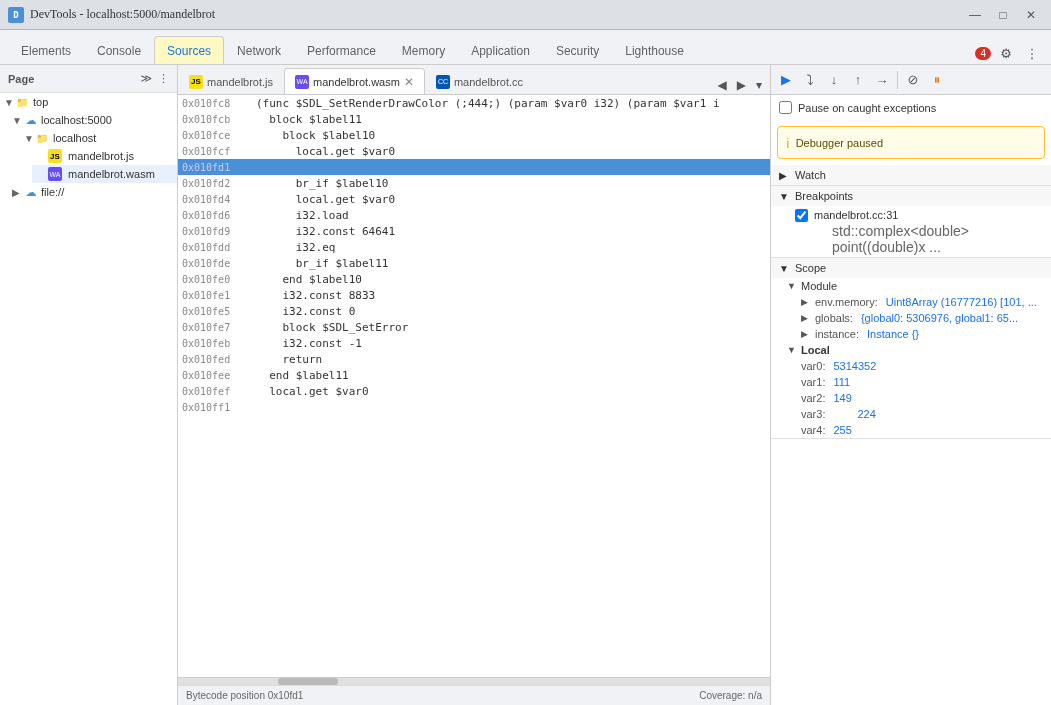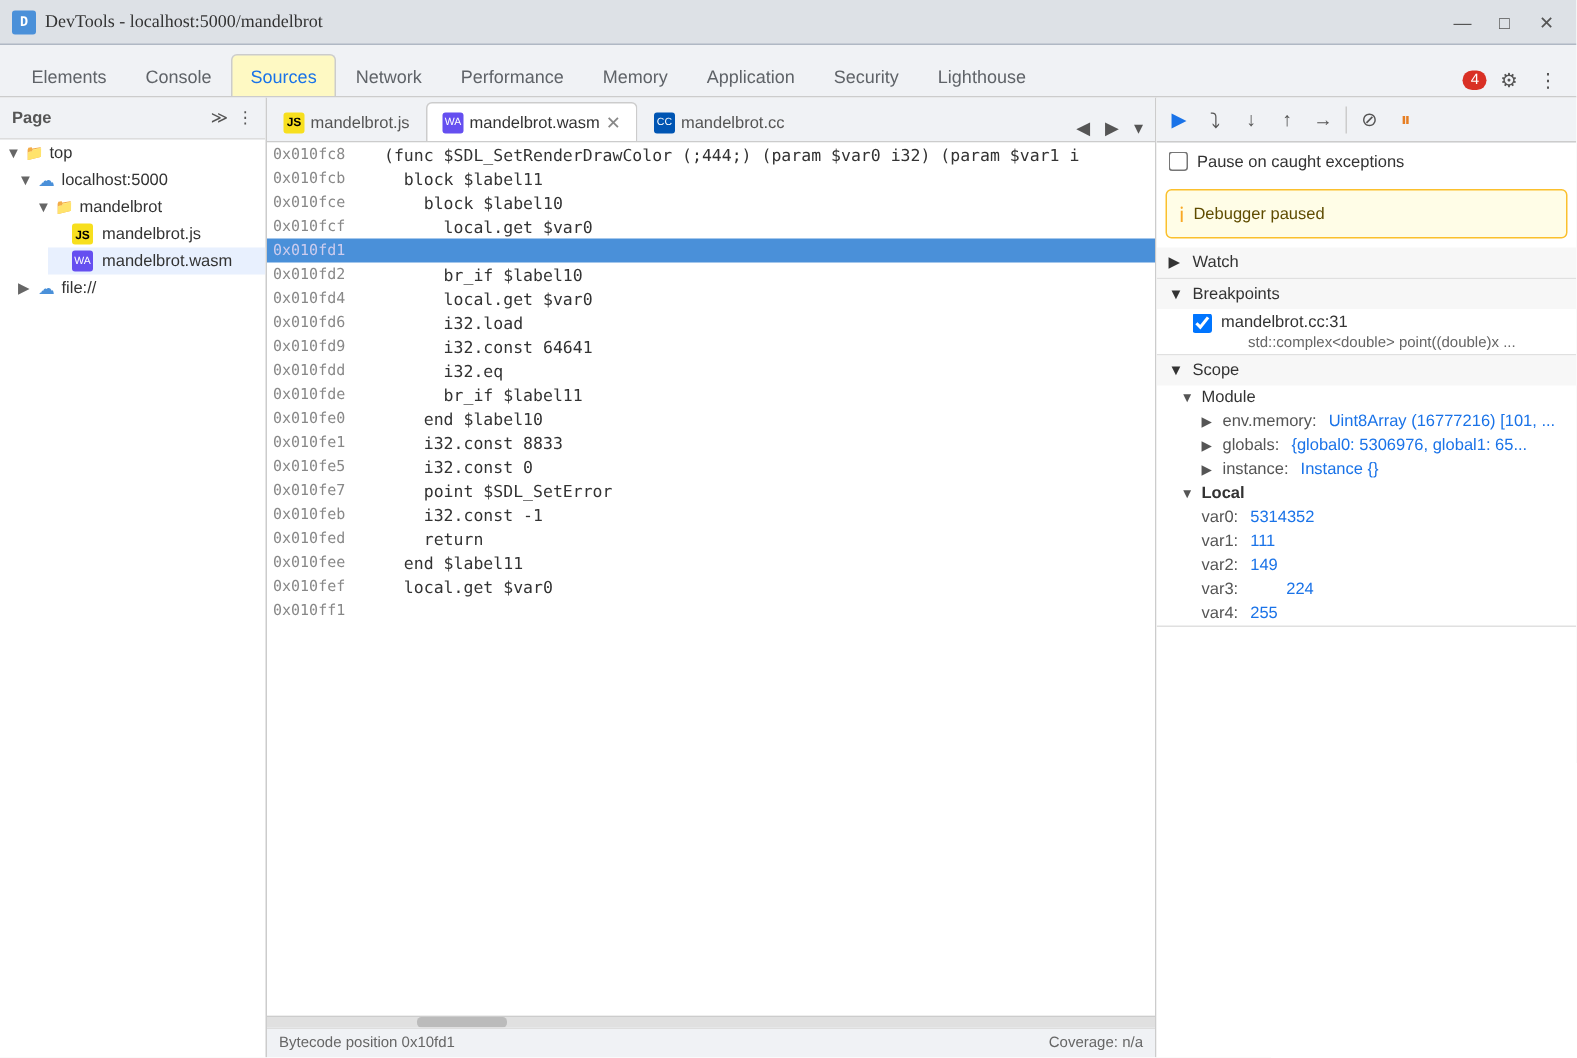--- a/index.html
+++ b/index.html
@@ -239,21 +239,21 @@
     .bp-item {
       padding: 2px 8px 2px 24px;
       font-size: 11px;
       font-family: 'Segoe UI', sans-serif;
       display: flex;
       align-items: flex-start;
       gap: 6px;
     }
     .bp-checkbox { margin-top: 1px; }
     .bp-text { color: #333; line-height: 1.4; }
-    .bp-sub { color: #666; font-size: 10px; padding-left: 18px; }
+    .bp-sub { color: #666; font-size: 14px; padding-left: 18px; }
 
     
     .scope-item { padding: 2px 8px 2px 16px; font-size: 11px; font-family: 'Segoe UI', sans-serif; display: flex; align-items: center; gap: 4px; }
     .scope-item .arrow { font-size: 9px; color: #555; width: 10px; }
     .scope-key { color: #555; }
     .scope-val { color: #1a73e8; margin-left: 4px; }
   </style>
 </head>
 <body>
 
@@ -299,21 +299,21 @@
         <span>top</span>
       </div>
       <div class="tree-item tree-indent-1">
         <span class="tree-arrow">▼</span>
         <span class="tree-icon icon-cloud">☁</span>
         <span>localhost:5000</span>
       </div>
       <div class="tree-item tree-indent-2">
         <span class="tree-arrow">▼</span>
         <span class="tree-icon icon-folder">📁</span>
-        <span>mandelbrot</span>
+        <span>localhost</span>
       </div>
       <div class="tree-item tree-indent-3">
         <span class="tree-arrow" style="visibility:hidden;">▶</span>
         <span class="tree-icon icon-js" style="display:inline-flex;align-items:center;justify-content:center;">JS</span>
         <span style="margin-left:3px;">mandelbrot.js</span>
       </div>
       <div class="tree-item tree-indent-3 selected">
         <span class="tree-arrow" style="visibility:hidden;">▶</span>
         <span class="tree-icon icon-wasm" style="display:inline-flex;align-items:center;justify-content:center;font-size:7px;">WA</span>
         <span style="margin-left:3px;">mandelbrot.wasm</span>
@@ -401,21 +401,21 @@
       <div class="code-line">
         <span class="line-addr">0x010fe1</span>
         <span class="line-content">    i32.const 8833</span>
       </div>
       <div class="code-line">
         <span class="line-addr">0x010fe5</span>
         <span class="line-content">    i32.const 0</span>
       </div>
       <div class="code-line">
         <span class="line-addr">0x010fe7</span>
-        <span class="line-content">    point $SDL_SetError</span>
+        <span class="line-content">    block $SDL_SetError</span>
       </div>
       <div class="code-line">
         <span class="line-addr">0x010feb</span>
         <span class="line-content">    i32.const -1</span>
       </div>
       <div class="code-line">
         <span class="line-addr">0x010fed</span>
         <span class="line-content">    return</span>
       </div>
       <div class="code-line">

